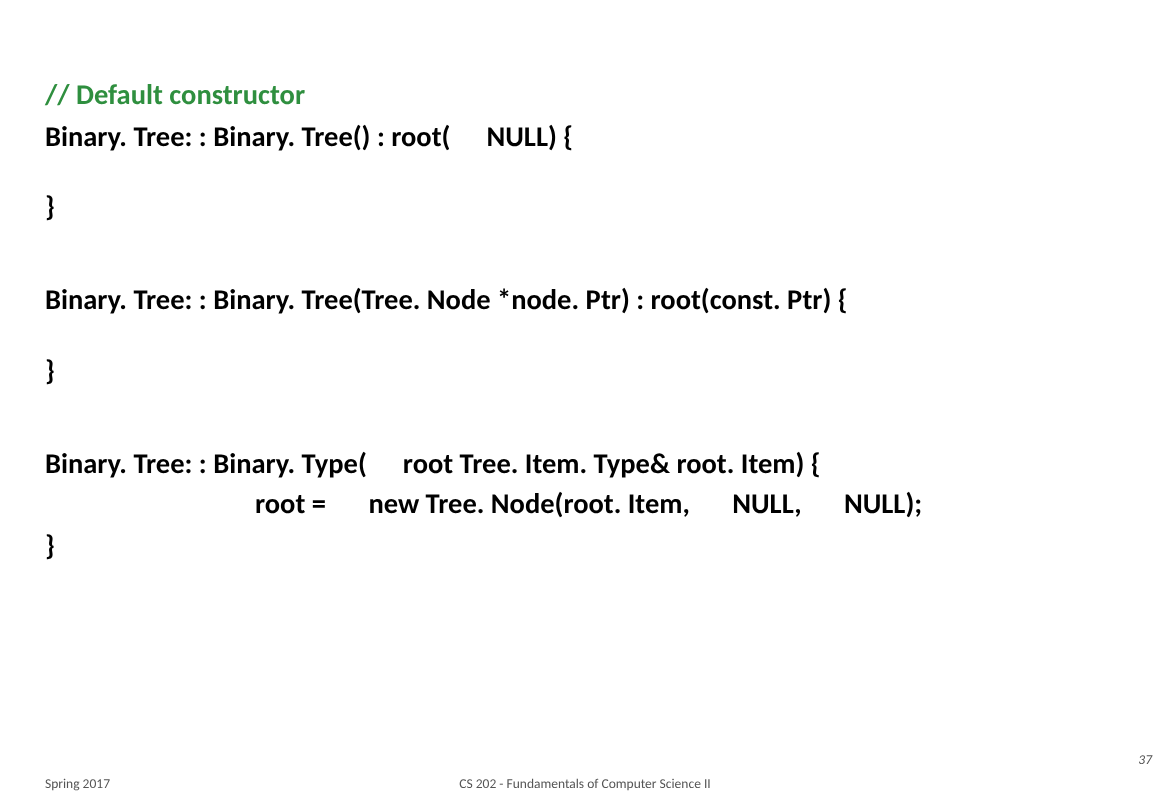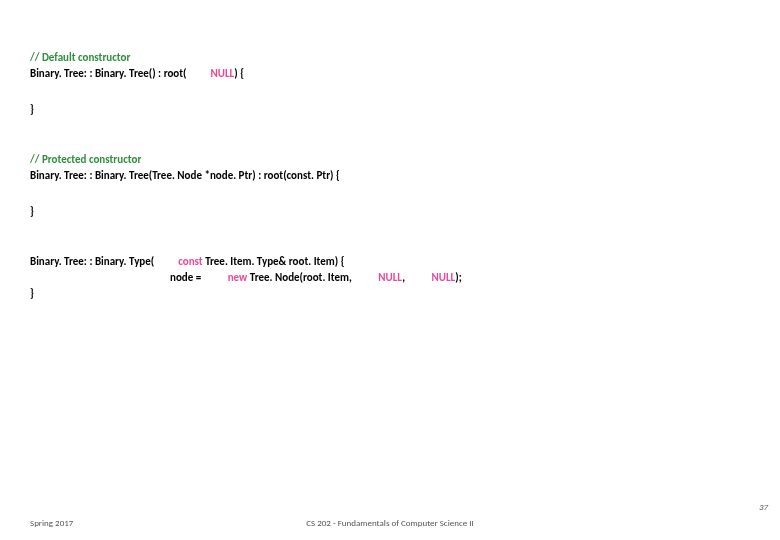--- a/index.html
+++ b/index.html
@@ -13,33 +13,33 @@
     position: relative;
   }
   .slide {
     position: relative;
     width: 780px;
     height: 540px;
     box-sizing: border-box;
     padding: 50px 30px 0 30px;
   }
   .code {
-    font-size: 11px;
+    font-size: 19px;
     line-height: 1.45;
     font-weight: 600;
     color: #000;
   }
   .code p {
     margin: 0;
   }
   .comment {
     color: #2f8f3f; 
   }
   .keyword {
-    color: #ec4899; 
+    color: #000000; 
     padding-left: 24px;
   }
   .indent {
     padding-left: 140px;
   }
   .block-gap {
     height: 34px;
   }
   .small-gap {
     height: 20px;
@@ -81,32 +81,31 @@
 
     <p class="comment">// Default constructor</p>
     <p>
       <span>Binary. Tree: : Binary. Tree() : root(</span><span class="keyword">NULL</span><span>) {</span>
     </p>
     <div class="small-gap"></div>
     <p>}</p>
 
     <div class="block-gap"></div>
 
-    <p class="comment">// Protected constructor</p>
     <p>Binary. Tree: : Binary. Tree(Tree. Node *node. Ptr) : root(const. Ptr) {</p>
     <div class="small-gap"></div>
     <p>}</p>
 
     <div class="block-gap"></div>
 
     <p>
-      <span>Binary. Tree: : Binary. Type(</span><span class="keyword">const</span><span> Tree. Item. Type&amp; root. Item) {</span>
+      <span>Binary. Tree: : Binary. Type(</span><span class="keyword">root</span><span> Tree. Item. Type&amp; root. Item) {</span>
     </p>
     <p class="indent">
-      <span>node = </span><span class="keyword">new</span><span> Tree. Node(root. Item, </span><span class="keyword">NULL</span><span>, </span><span class="keyword">NULL</span><span>);</span>
+      <span>root = </span><span class="keyword">new</span><span> Tree. Node(root. Item, </span><span class="keyword">NULL</span><span>, </span><span class="keyword">NULL</span><span>);</span>
     </p>
     <p>}</p>
 
   </div>
 
   <div class="footer">
     <span class="footer-left">Spring 2017</span>
     <span class="footer-center">CS 202 - Fundamentals of Computer Science II</span>
     <span class="footer-right">37</span>
   </div>

